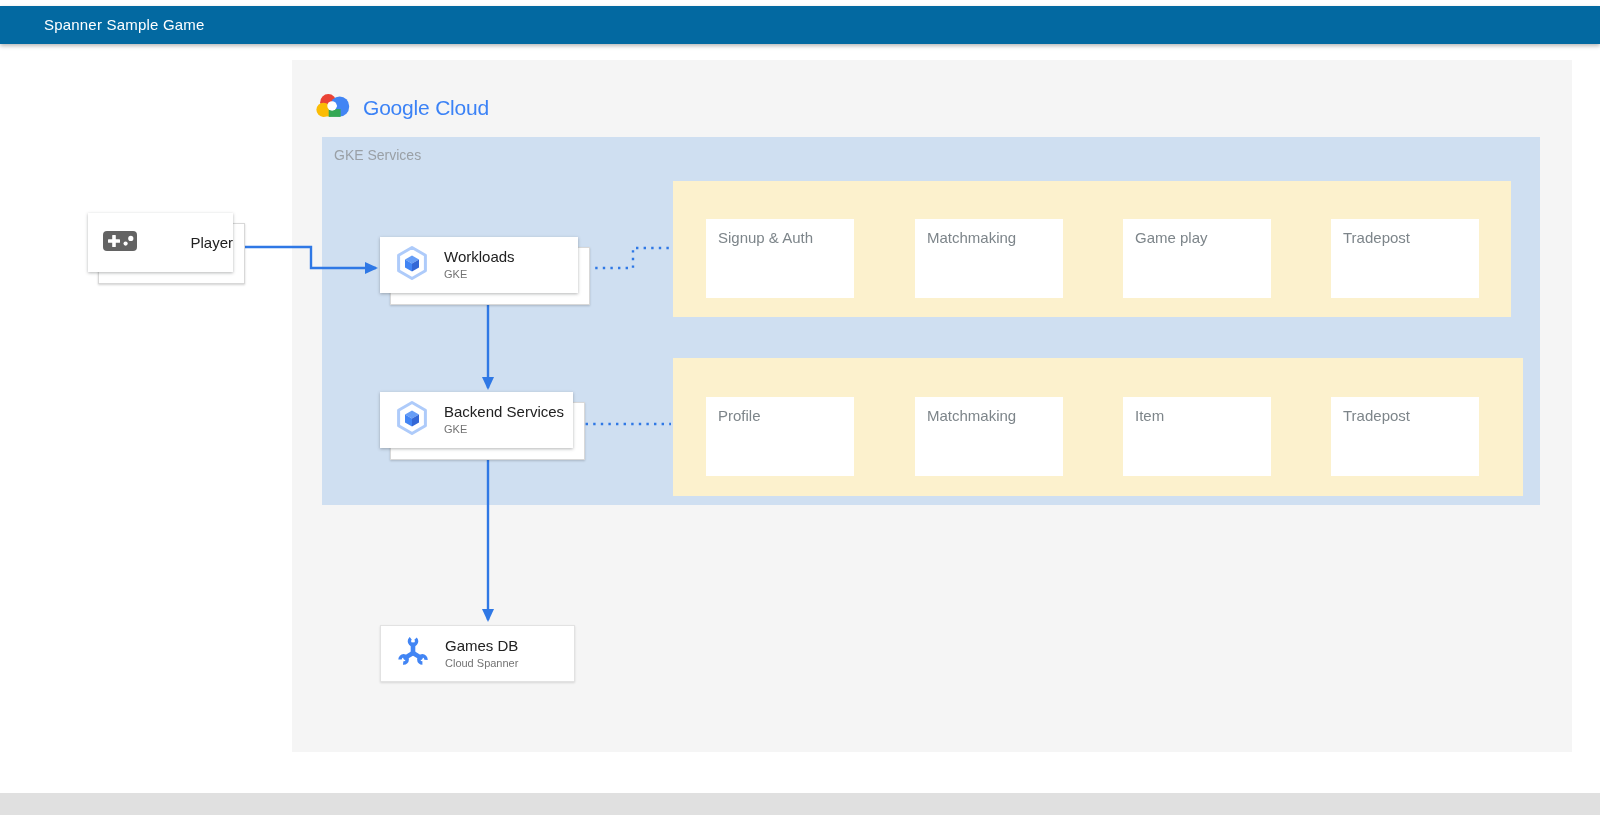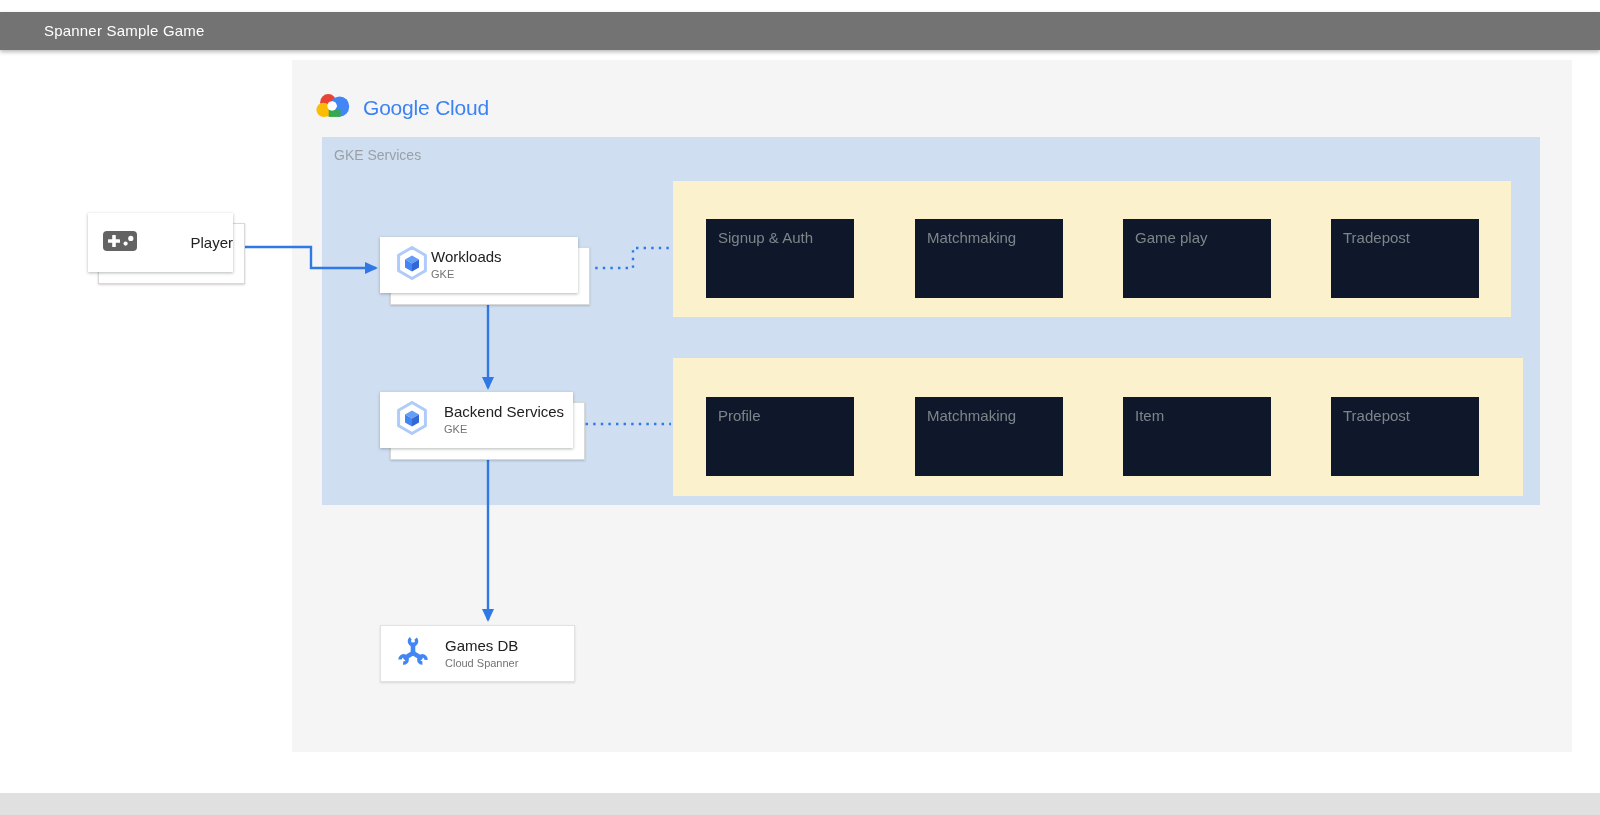--- a/index.html
+++ b/index.html
@@ -1,57 +1,57 @@
 <!DOCTYPE html>
 <html><head>
 <meta charset="utf-8">
 <style>
   html,body{margin:0;padding:0;background:#ffffff;}
   .stage{position:relative;width:1600px;height:815px;overflow:hidden;
          font-family:"Liberation Sans","DejaVu Sans",sans-serif;background:#ffffff;}
 
   
-  .topbar{position:absolute;left:0;top:12px;width:1600px;height:38px;background:#737373;
+  .topbar{position:absolute;left:0;top:6px;width:1600px;height:38px;background:#0369a1;
           box-shadow:0 2px 4px rgba(0,0,0,.28);z-index:40;}
   .topbar-title{position:absolute;left:44px;top:0;line-height:38px;color:#ffffff;
                 font-size:15px;font-weight:500;letter-spacing:.2px;}
 
   
   .panel{position:absolute;left:292px;top:60px;width:1280px;height:692px;background:#f5f5f5;}
 
   
   .logo-row{position:absolute;left:314px;top:90px;display:flex;align-items:center;gap:11px;z-index:20;}
   .logo-text{font-size:21px;color:#3b82f6;letter-spacing:-.2px;}
 
   
   .gke-area{position:absolute;left:322px;top:137px;width:1218px;height:368px;background:#cfdff1;}
   .gke-label{position:absolute;left:334px;top:147px;font-size:14px;color:#9aa0a6;}
 
   
   .svc-row{position:absolute;width:838px;background:#fcf1cd;}
   .svc-row.r1{left:673px;top:181px;height:136px;}
   .svc-row.r2{left:673px;top:358px;height:138px;padding-left:12px;}
-  .svc{position:absolute;width:148px;height:79px;background:#0f172a;box-sizing:border-box;
+  .svc{position:absolute;width:148px;height:79px;background:#ffffff;box-sizing:border-box;
        padding:10px 12px;font-size:15px;color:#7d858a;}
   .svc.p1{left:33px;}  .svc.p2{left:242px;}  .svc.p3{left:450px;}  .svc.p4{left:658px;}
   .r1 .svc{top:38px;}  .r2 .svc{top:39px;}
 
   
   .connectors{position:absolute;left:0;top:0;width:1600px;height:815px;pointer-events:none;z-index:5;}
 
   
   .card-back{position:absolute;background:#ffffff;border:1px solid #d8d8d8;
              box-shadow:0 1px 2px rgba(0,0,0,.18);z-index:8;}
   .card{position:absolute;background:#ffffff;box-shadow:0 1px 3px rgba(60,64,67,.38);
         display:flex;align-items:center;box-sizing:border-box;z-index:10;}
   .pb{left:98px;top:223px;width:145px;height:59px;}
   .player{left:88px;top:213px;width:145px;height:59px;padding-left:14px;gap:16px;justify-content:space-between;}
   .player-label{font-size:15px;color:#212121;}
   .wb{left:390px;top:247px;width:198px;height:56px;}
-  .workloads{left:380px;top:237px;width:198px;height:56px;padding-left:13px;}
+  .workloads{left:380px;top:237px;width:198px;height:56px;padding-left:13px;gap:13px;}
   .bb{left:390px;top:402px;width:193px;height:56px;}
   .backend{left:380px;top:392px;width:193px;height:56px;padding-left:13px;gap:13px;}
   .gamesdb{left:380px;top:625px;width:195px;height:57px;padding-left:13px;gap:13px;
            border:1px solid #e2e2e2;box-shadow:0 1px 2px rgba(0,0,0,.12);}
   .node-title{font-size:15px;color:#212121;line-height:17px;}
   .node-sub{font-size:11px;color:#737373;line-height:15px;margin-top:2px;}
 
   
   .footer-bar{position:absolute;left:0;top:793px;width:1600px;height:22px;background:#e0e0e0;}
 </style>

